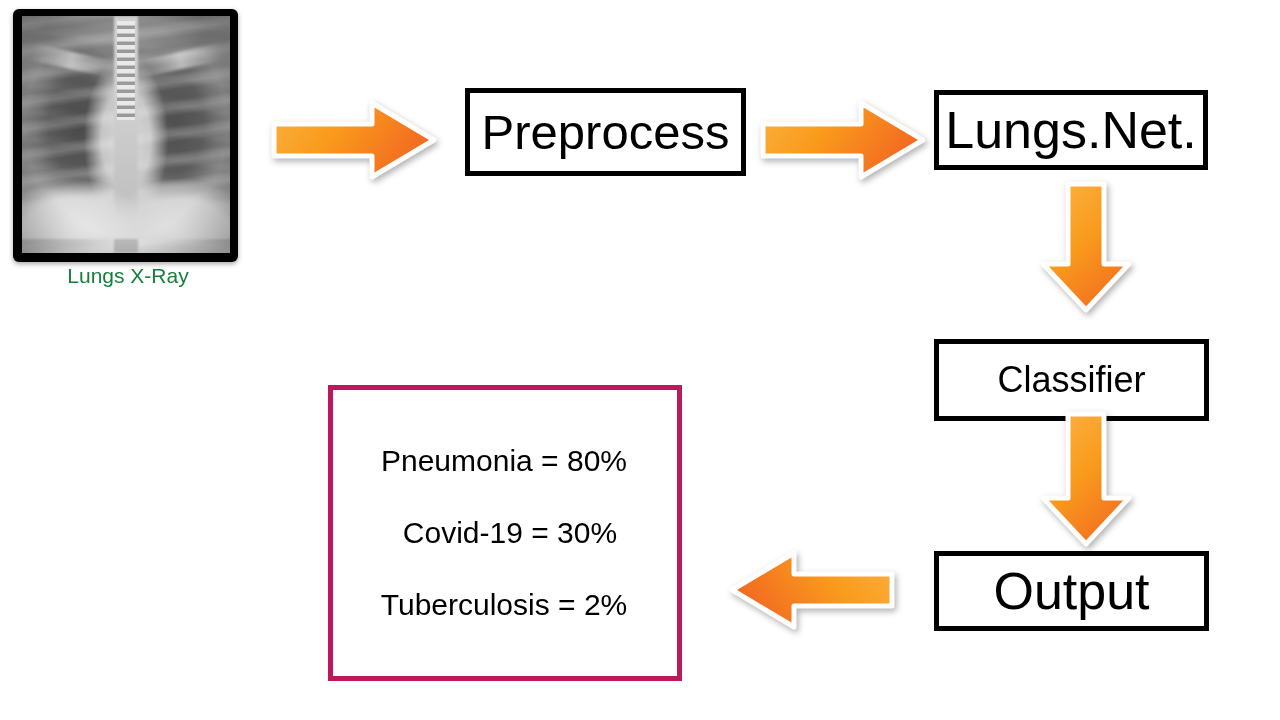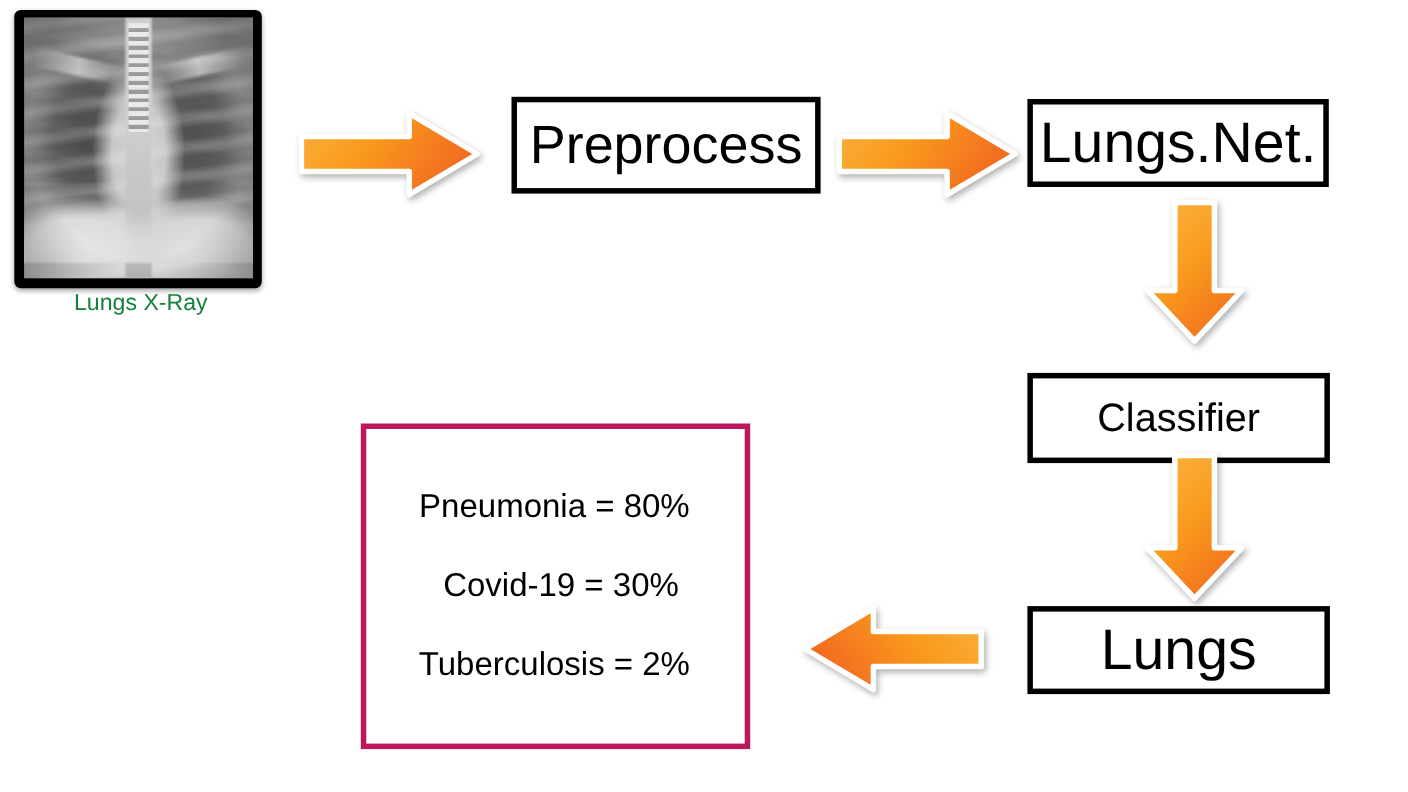--- a/index.html
+++ b/index.html
@@ -273,21 +273,21 @@
           <stop offset="0%" stop-color="#FBB040"></stop>
           <stop offset="45%" stop-color="#F99B1C"></stop>
           <stop offset="100%" stop-color="#F26B21"></stop>
         </linearGradient>
       </defs>
       <path d="M34 6 L70 6 L70 90 L95 90 L52 136 L9 90 L34 90 Z" fill="url(#gradDown2)" stroke="#ffffff" stroke-width="5" stroke-linejoin="round"></path>
     </svg>
   </div>
 
   <div class="node-box" id="box-output">
-    <span class="node-label">Lungs</span>
+    <span class="node-label">Output</span>
   </div>
 
   <div class="arrow" id="arrow-out-results">
     <svg viewBox="0 0 172 84" xmlns="http://www.w3.org/2000/svg">
       <defs>
         <linearGradient id="gradLeft1" x1="1" y1="0" x2="0" y2="0.35">
           <stop offset="0%" stop-color="#FBB040"></stop>
           <stop offset="45%" stop-color="#F99B1C"></stop>
           <stop offset="100%" stop-color="#F26B21"></stop>
         </linearGradient>

